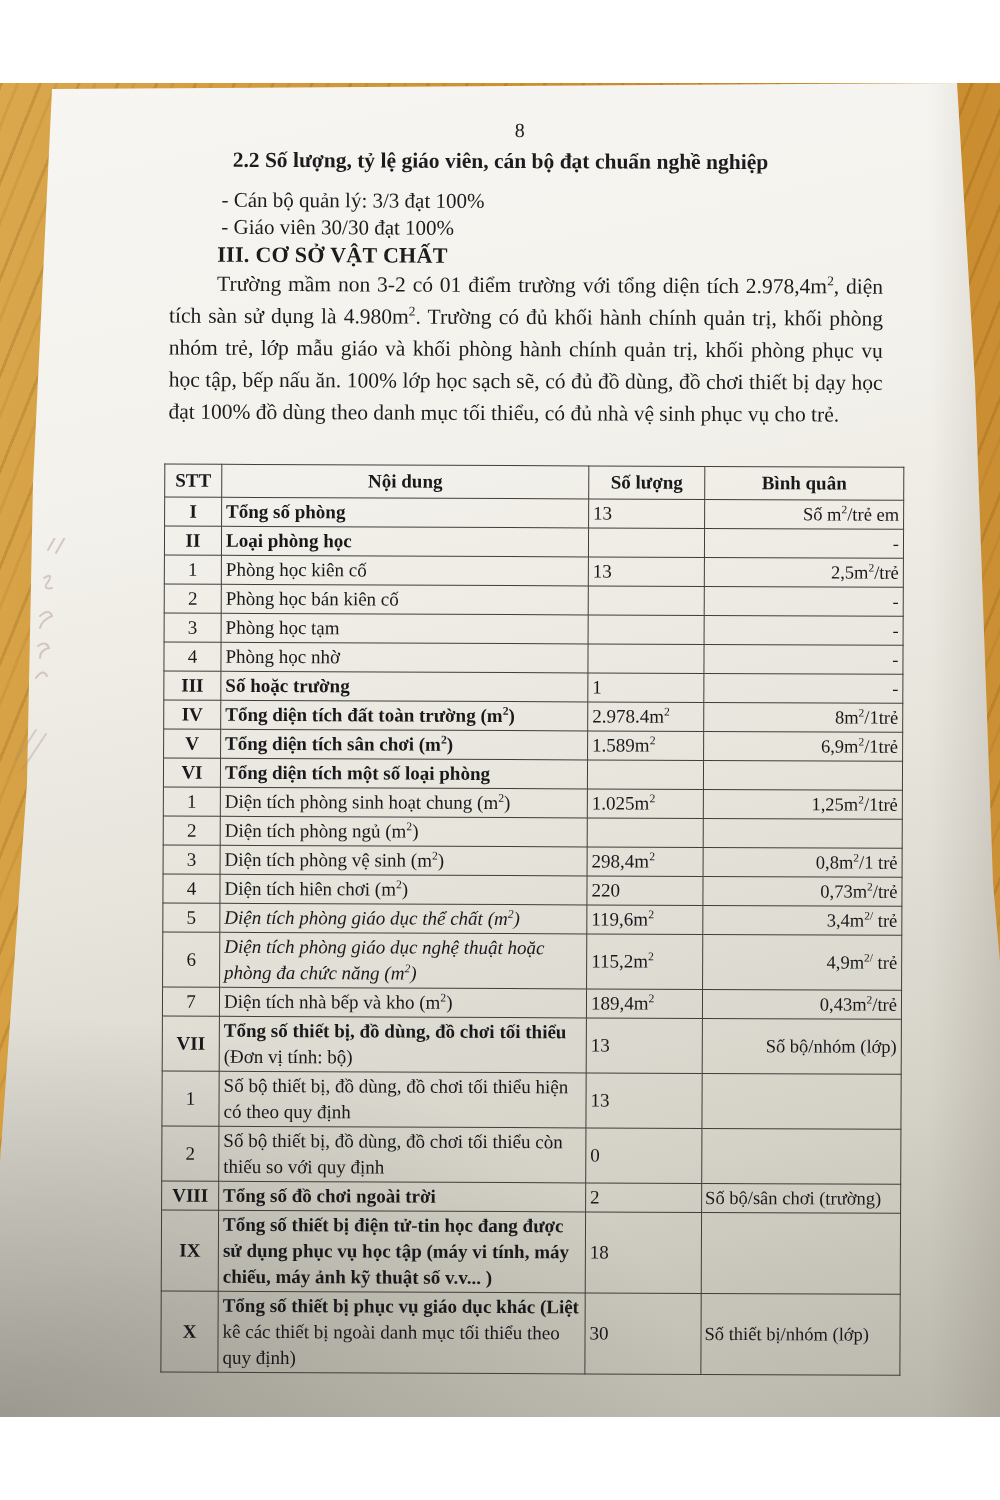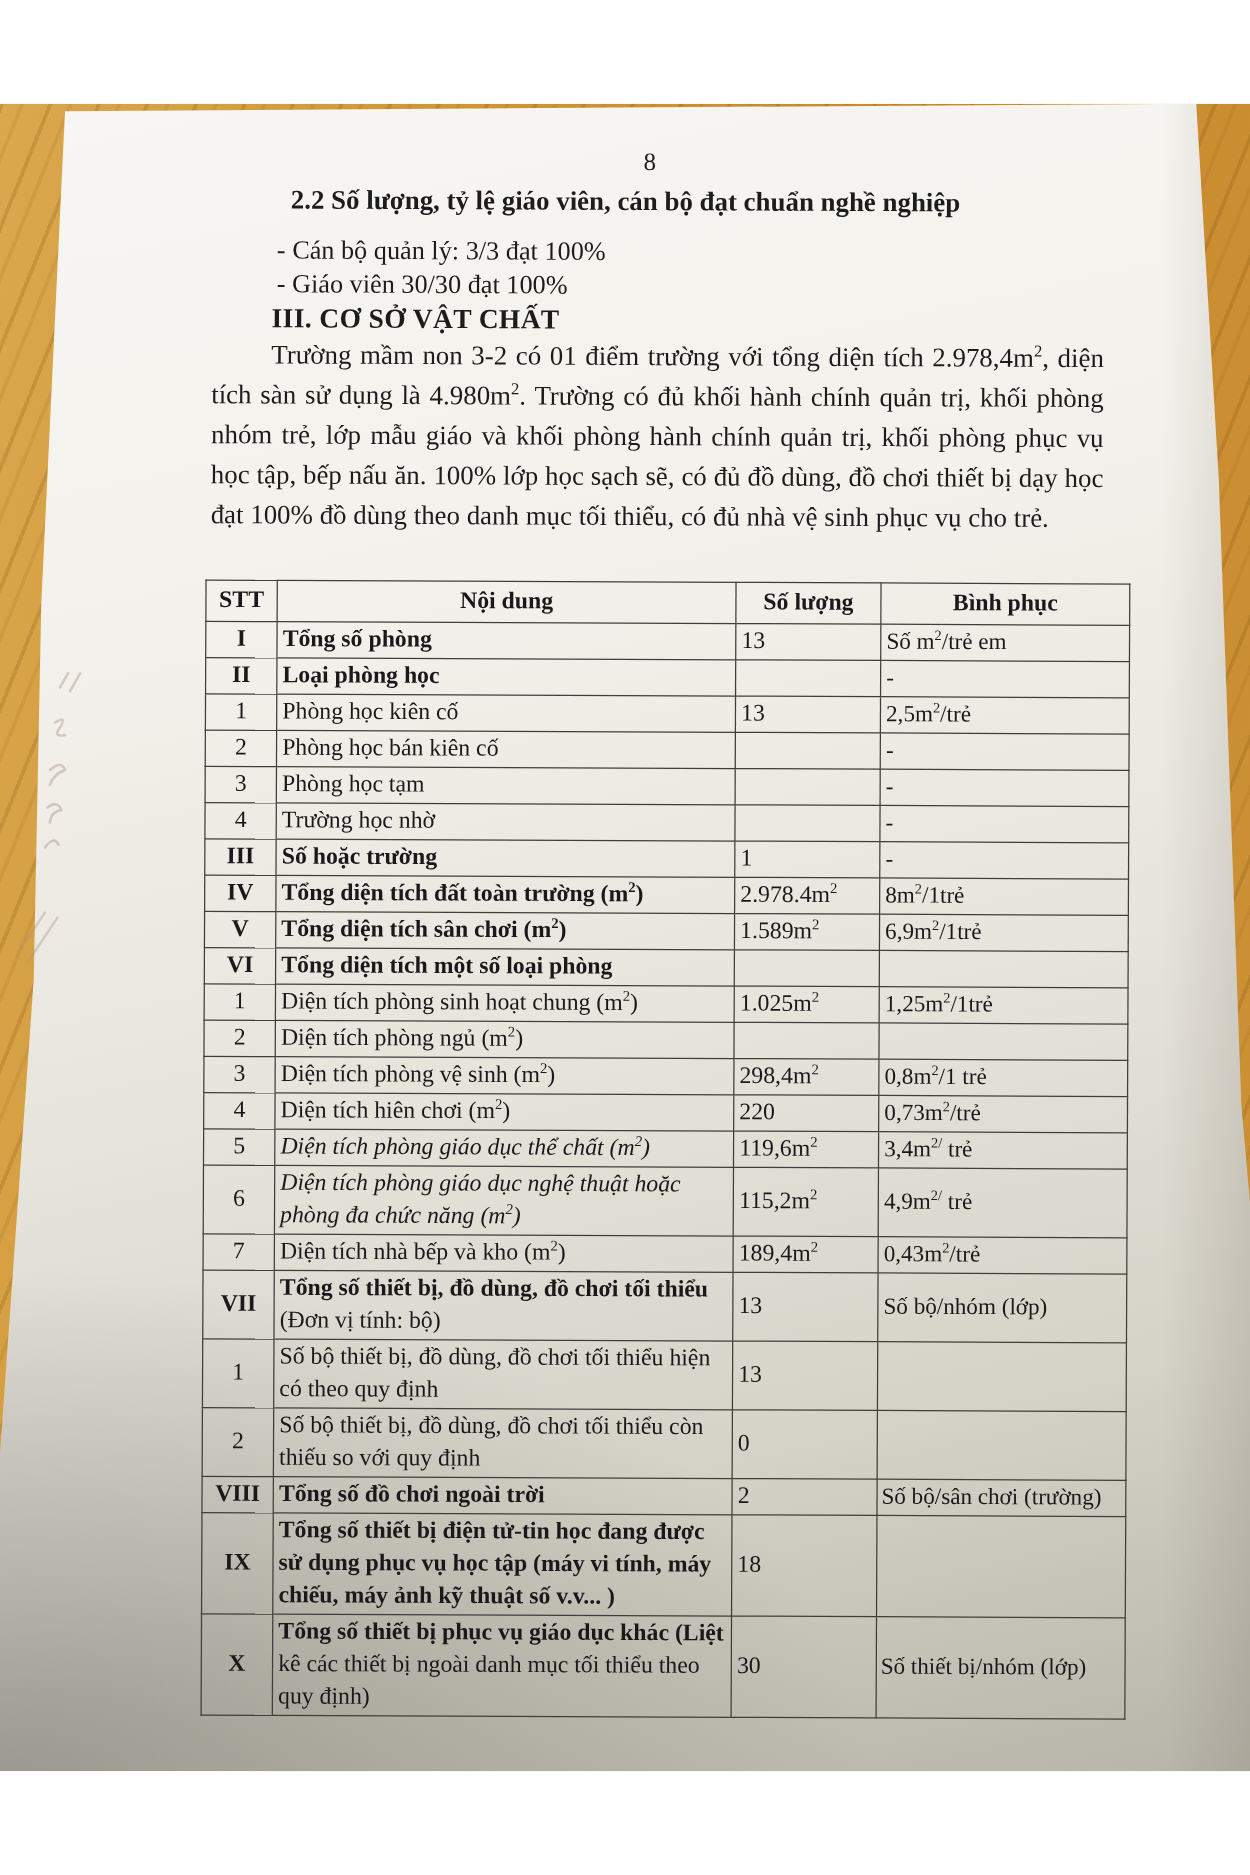--- a/index.html
+++ b/index.html
@@ -32,21 +32,21 @@
   sup{font-size:62%;line-height:0;}
 
   table.facilities{position:absolute;top:382px;left:166px;width:739px;border-collapse:collapse;
     table-layout:fixed;font-size:19px;color:#19191c;}
   .facilities th,.facilities td{border:1.2px solid #3f3e3b;padding:1px 4px;vertical-align:middle;line-height:26px;}
   .facilities th{font-weight:bold;padding:3px 2px;text-align:center;}
   .facilities tr{height:28px;}
   .c-stt{text-align:center;}
   .c-nd{text-align:left;padding-left:5px;}
   .c-sl{text-align:left;}
-  .c-bq{text-align:left;white-space:nowrap;font-size:18.5px;overflow:hidden;}
+  .c-bq{text-align:right;white-space:nowrap;font-size:18.5px;overflow:hidden;}
   tr.section .c-stt, tr.section .c-nd{font-weight:bold;}
   tr.section .c-nd .note-block, tr.section .c-nd .note-inline{font-weight:normal;}
   tr.item-italic .c-nd{font-style:italic;}
   tr.bq-left .c-bq{text-align:left;padding-left:3px;}
   .note-block{display:block;}
 
   .scribbles{position:absolute;left:14px;top:455px;}
 </style>
 </head>
 <body>
@@ -83,21 +83,21 @@
           <col style="width:57px">
             <col style="width:367px">
             <col style="width:116px">
             <col style="width:199px">
         </colgroup>
         <thead>
           <tr>
             <th>STT</th>
             <th>Nội dung</th>
             <th>Số lượng</th>
-            <th>Bình phục</th>
+            <th>Bình quân</th>
           </tr>
         </thead>
         <tbody>
             <tr class="section">
     <td class="c-stt">I</td>
     <td class="c-nd"><span>Tổng số phòng</span><sup></sup><span></span><span class="note-inline"></span><span class="note-block"></span></td>
     <td class="c-sl"><span>13</span><sup></sup><span></span></td>
     <td class="c-bq"><span>Số m</span><sup>2</sup><span>/trẻ em</span></td>
   </tr>
             <tr class="section">
@@ -119,21 +119,21 @@
     <td class="c-bq"><span>-</span><sup></sup><span></span></td>
   </tr>
             <tr class="item">
     <td class="c-stt">3</td>
     <td class="c-nd"><span>Phòng học tạm</span><sup></sup><span></span><span class="note-inline"></span><span class="note-block"></span></td>
     <td class="c-sl"><span></span><sup></sup><span></span></td>
     <td class="c-bq"><span>-</span><sup></sup><span></span></td>
   </tr>
             <tr class="item">
     <td class="c-stt">4</td>
-    <td class="c-nd"><span>Trường học nhờ</span><sup></sup><span></span><span class="note-inline"></span><span class="note-block"></span></td>
+    <td class="c-nd"><span>Phòng học nhờ</span><sup></sup><span></span><span class="note-inline"></span><span class="note-block"></span></td>
     <td class="c-sl"><span></span><sup></sup><span></span></td>
     <td class="c-bq"><span>-</span><sup></sup><span></span></td>
   </tr>
             <tr class="section">
     <td class="c-stt">III</td>
     <td class="c-nd"><span>Số hoặc trường</span><sup></sup><span></span><span class="note-inline"></span><span class="note-block"></span></td>
     <td class="c-sl"><span>1</span><sup></sup><span></span></td>
     <td class="c-bq"><span>-</span><sup></sup><span></span></td>
   </tr>
             <tr class="section">

